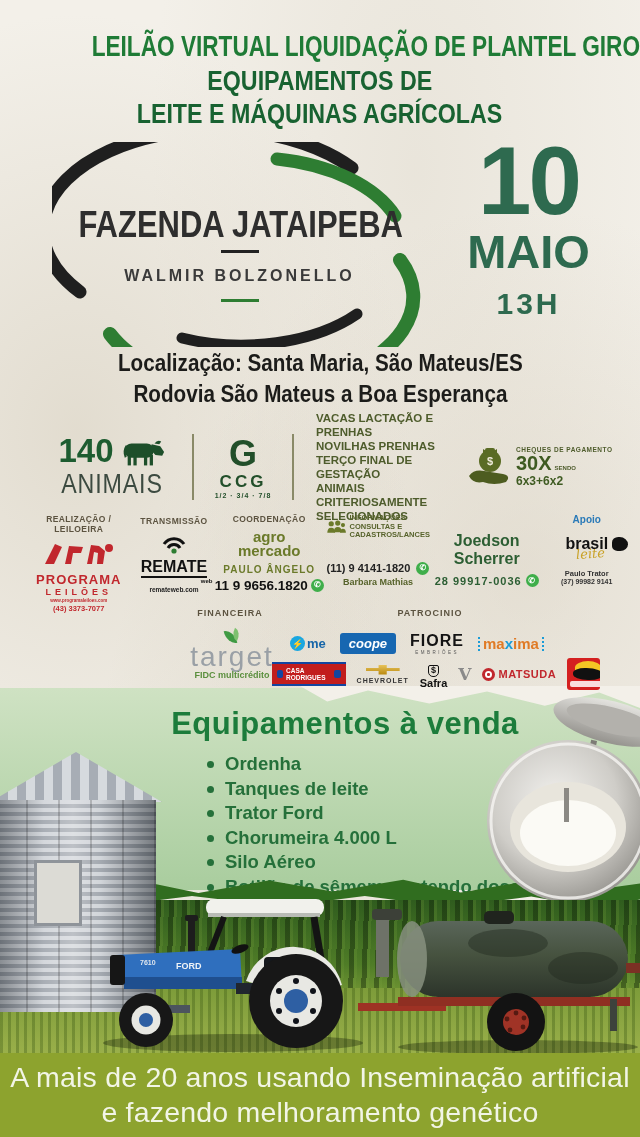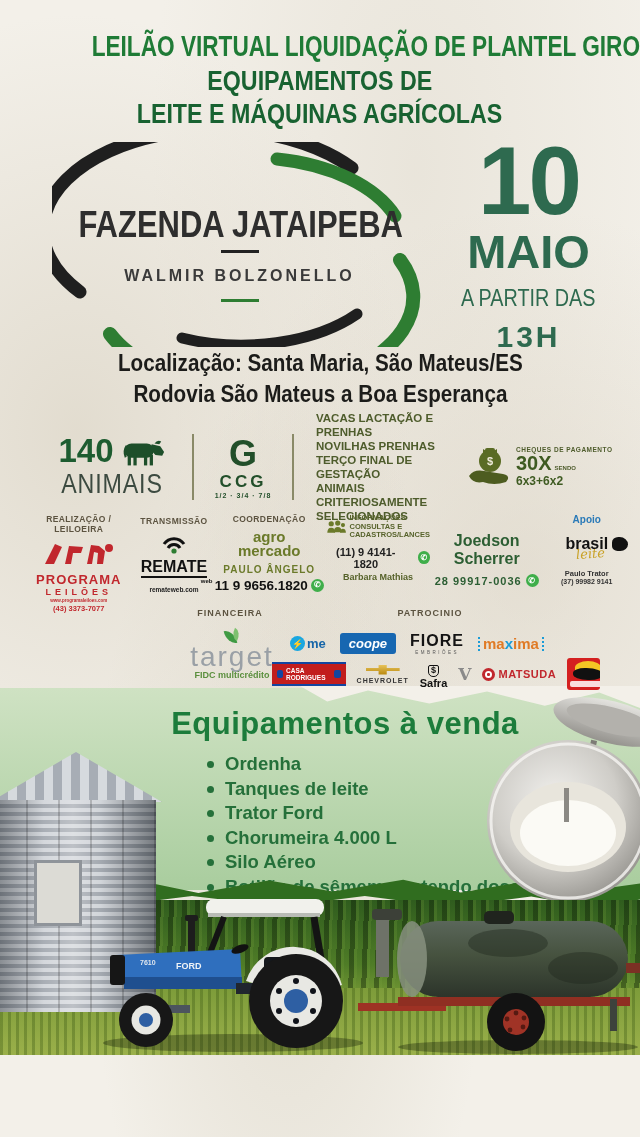--- a/index.html
+++ b/index.html
@@ -74,21 +74,21 @@
   .remate-name{font-size:16px;font-weight:900;color:#111;border-bottom:2px solid #111;display:inline-block;line-height:1.05;}
   .remate-sub{font-size:6px;font-weight:700;color:#111;text-align:right;display:block;}
   .remate-site{font-size:6.5px;font-weight:700;color:#222;margin-top:2px;}
   .agro{color:#6b7a2a;font-weight:800;line-height:.95;}
   .agro .l1{font-size:15px;} .agro .l2{font-size:15px;}
   .agro-person{font-size:10px;font-weight:800;color:#6b7a2a;letter-spacing:1px;margin-top:5px;}
   .agro-phone{font-size:13.5px;font-weight:900;color:#111;margin-top:3px;display:flex;align-items:center;justify-content:center;gap:3px;}
   .wa{display:inline-flex;align-items:center;justify-content:center;width:13px;height:13px;border-radius:50%;background:#3fae4a;color:#fff;font-size:8px;line-height:1;}
   .info-lines{font-size:7.5px;font-weight:800;color:#56622a;line-height:8.5px;text-align:left;}
   .info-top{display:flex;align-items:center;justify-content:center;gap:4px;}
-  .info-phone{font-size:11px;font-weight:900;color:#222;margin-top:6px;display:flex;align-items:center;justify-content:flex-end;gap:12px;}
+  .info-phone{font-size:11px;font-weight:900;color:#222;margin-top:22px;display:flex;align-items:center;justify-content:center;gap:6px;}
   .info-person{font-size:9px;font-weight:800;color:#56622a;margin-top:2px;}
   .joedson{font-size:16px;font-weight:800;color:#2c5e33;margin-top:18px;}
   .joedson-phone{font-size:11px;font-weight:900;color:#2c5e33;letter-spacing:1px;margin-top:6px;display:flex;align-items:center;justify-content:center;gap:4px;}
   .apoio-h{font-size:10px;font-weight:800;color:#2a7ab8;}
   .bl-row{position:relative;margin-top:10px;height:30px;}
   .bl-brasil{font-size:16px;font-weight:900;color:#111;letter-spacing:0;}
   .bl-leite{position:absolute;left:50%;top:11px;transform:translateX(-38%) rotate(-4deg);font-family:"DejaVu Serif",serif;font-style:italic;font-size:13px;color:#c9a227;}
   .bl-map{position:absolute;right:2px;top:2px;width:16px;height:14px;background:#111;border-radius:45% 60% 55% 40%;}
   .apoio-person{font-size:7.5px;font-weight:700;color:#333;margin-top:4px;}
   .apoio-phone{font-size:7px;font-weight:700;color:#333;}
@@ -200,21 +200,20 @@
     <div class="owner-row">
       <span class="owner-dash"></span>
       <span class="owner">WALMIR BOLZONELLO</span>
       <span class="owner-dash green"></span>
     </div>
   </div>
 
   <div class="abs dateb z2">
     <div class="d-day">10</div>
     <div class="d-month">MAIO</div>
-    <div class="d-lead"><span class="cond85">A PARTIR DAS</span></div>
     <div class="d-time">13H</div>
   </div>
 
   <div class="abs cx loc z2">
     <div><span class="cond85">Localização: Santa Maria, São Mateus/ES</span></div>
     <div><span class="cond85">Rodovia São Mateus a Boa  Esperança</span></div>
   </div>
 
   <div class="abs lotrow z2">
     <div class="animals">
@@ -509,14 +508,18 @@
           <circle cx="166" cy="115" r="2.4"></circle>
           <circle cx="165" cy="124" r="2.4"></circle>
         <circle cx="152" cy="127" r="2.4"></circle>
           <circle cx="149" cy="116" r="2.4"></circle>
       </g>
       <rect x="252" y="96" width="7" height="32" fill="#3d423c"></rect>
       <rect x="268" y="60" width="16" height="10" fill="#7b3024"></rect>
     </svg>
   </div>
 
+  <div class="abs footer z8">
+    <div>A mais de 20 anos  usando Inseminação artificial</div>
+    <div>e fazendo melhoramento genético</div>
+  </div>
 
 </div>
 
 </body></html>

